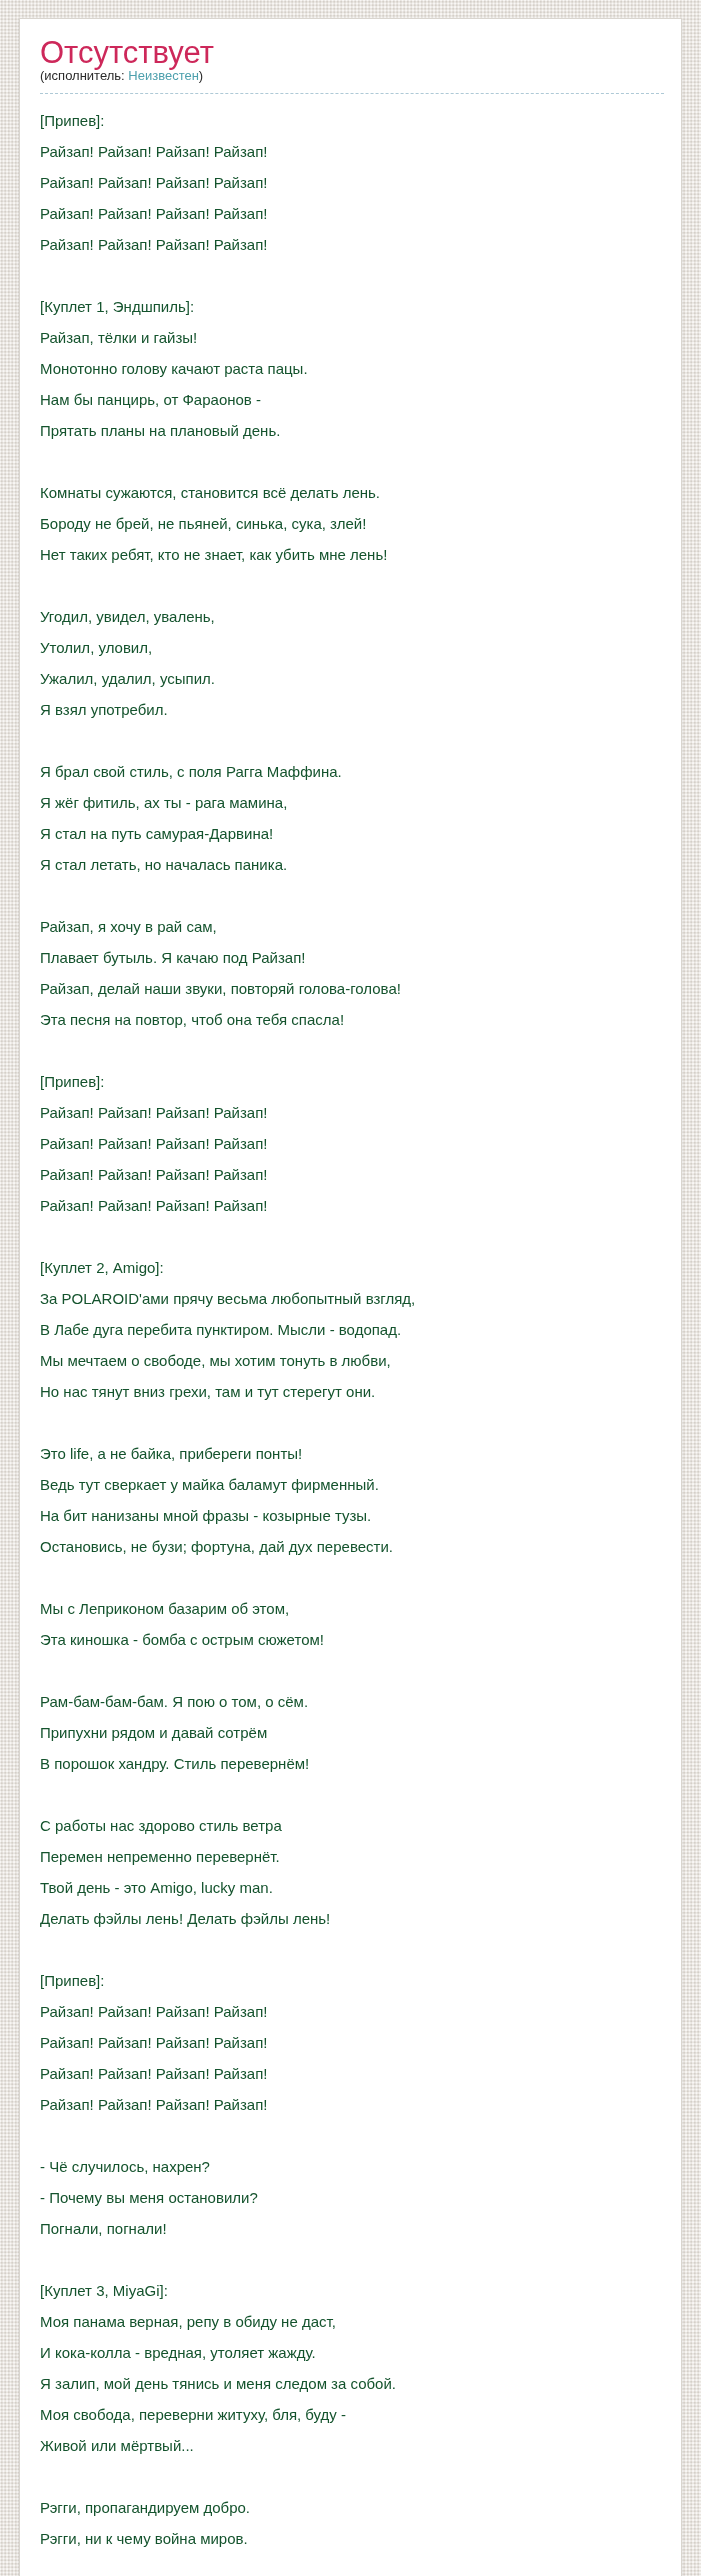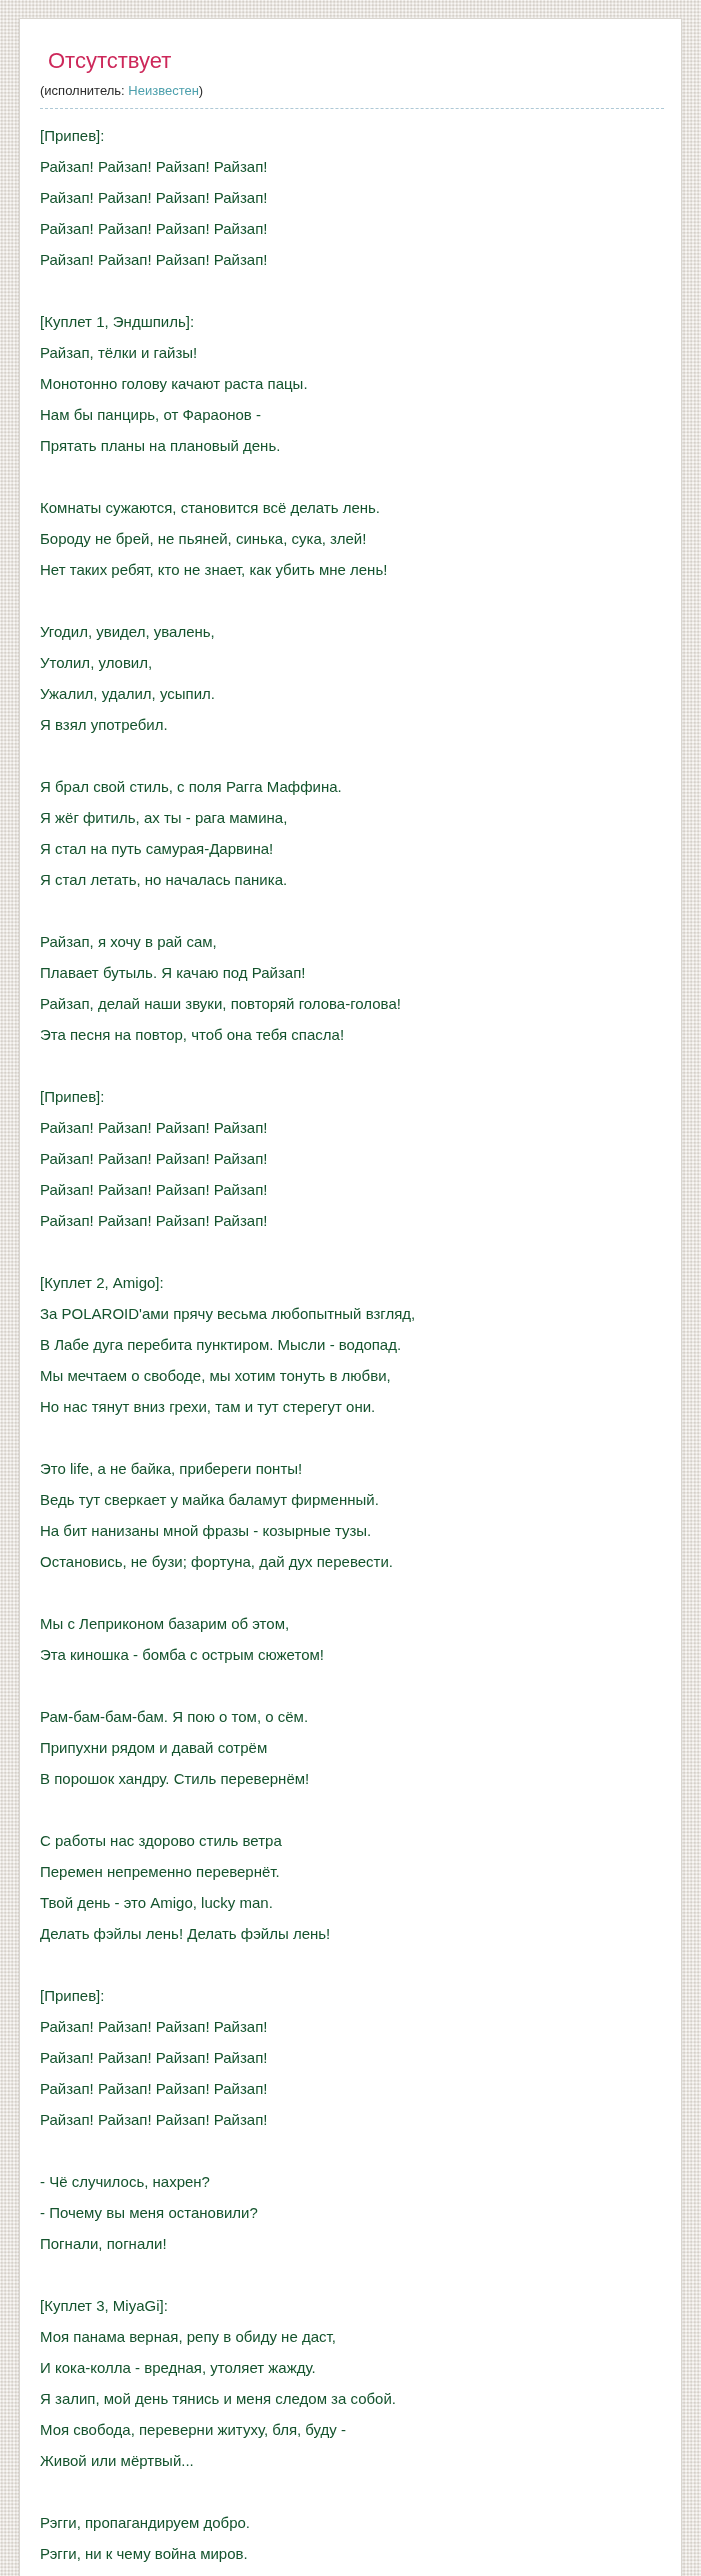--- a/index.html
+++ b/index.html
@@ -25,22 +25,22 @@
     box-shadow: 0 0.9px 2.6px rgba(0,0,0,0.12);
     box-sizing: border-box;
     min-height: 2538px;
     padding: 21px 17.5px 30px 20px;
   }
   .song-header {
     padding-bottom: 8.8px;
     border-bottom: 0.9px dashed #aec9d6;
   }
   .song-title {
-    margin: 8px;
-    font-size: 22px;
+    margin: 0;
+    font-size: 31px;
     line-height: 26px;
     font-weight: normal;
     color: #cd285a;
   }
   .artist-line {
     margin-top: 1px;
     font-size: 13px;
     line-height: 17.5px;
     color: #2b2b2b;
   }

